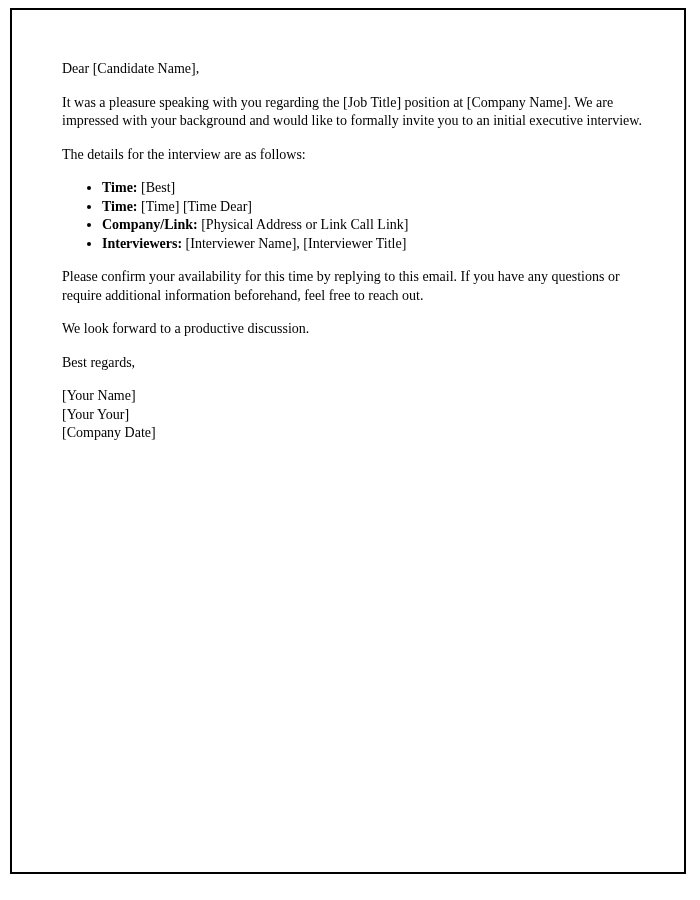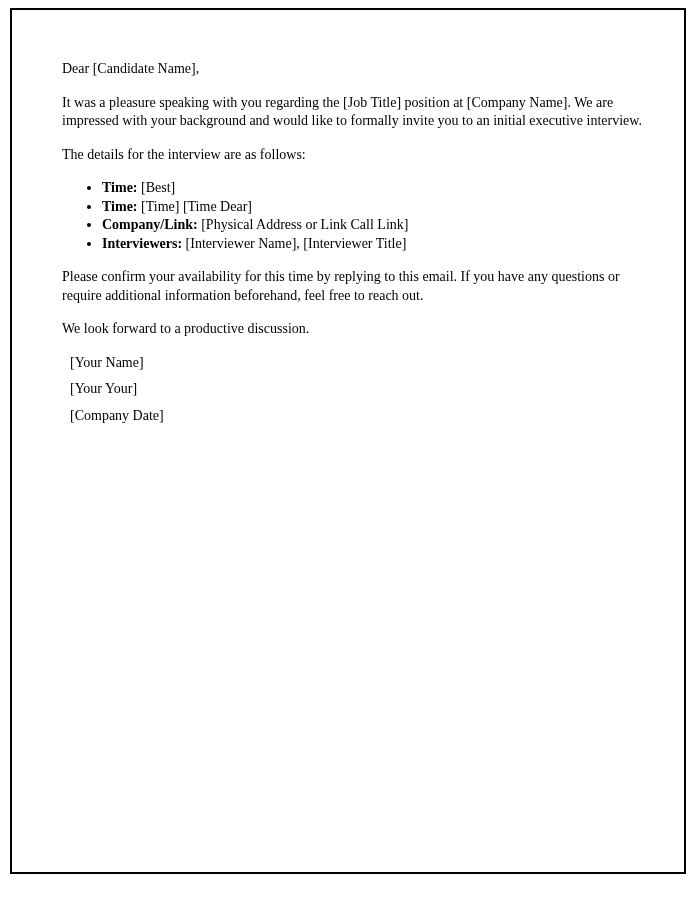--- a/index.html
+++ b/index.html
@@ -38,21 +38,21 @@
   ul.details-list {
     margin: 0 0 15px 0;
     padding-left: 40px;
     list-style-type: disc;
   }
   ul.details-list li {
     margin: 0;
     padding: 0;
   }
   .signature-block p {
-    margin: 8px;
+    margin: 0;
   }
   strong {
     font-weight: bold;
   }
 </style>
 </head>
 <body>
 
 <div class="page-border">
   <div class="letter-content">
@@ -68,20 +68,21 @@
       <li><strong>Time:</strong><span> [Time] [Time Dear]</span></li>
       <li><strong>Company/Link:</strong><span> [Physical Address or Link Call Link]</span></li>
       <li><strong>Interviewers:</strong><span> [Interviewer Name], [Interviewer Title]</span></li>
     </ul>
 
 
     <p>Please confirm your availability for this time by replying to this email. If you have any questions or require additional information beforehand, feel free to reach out.</p>
 
     <p>We look forward to a productive discussion.</p>
 
+    <p>Best regards,</p>
 
     <div class="signature-block">
       <p>[Your Name]</p>
       <p>[Your Your]</p>
       <p>[Company Date]</p>
     </div>
 
   </div>
 </div>
 

